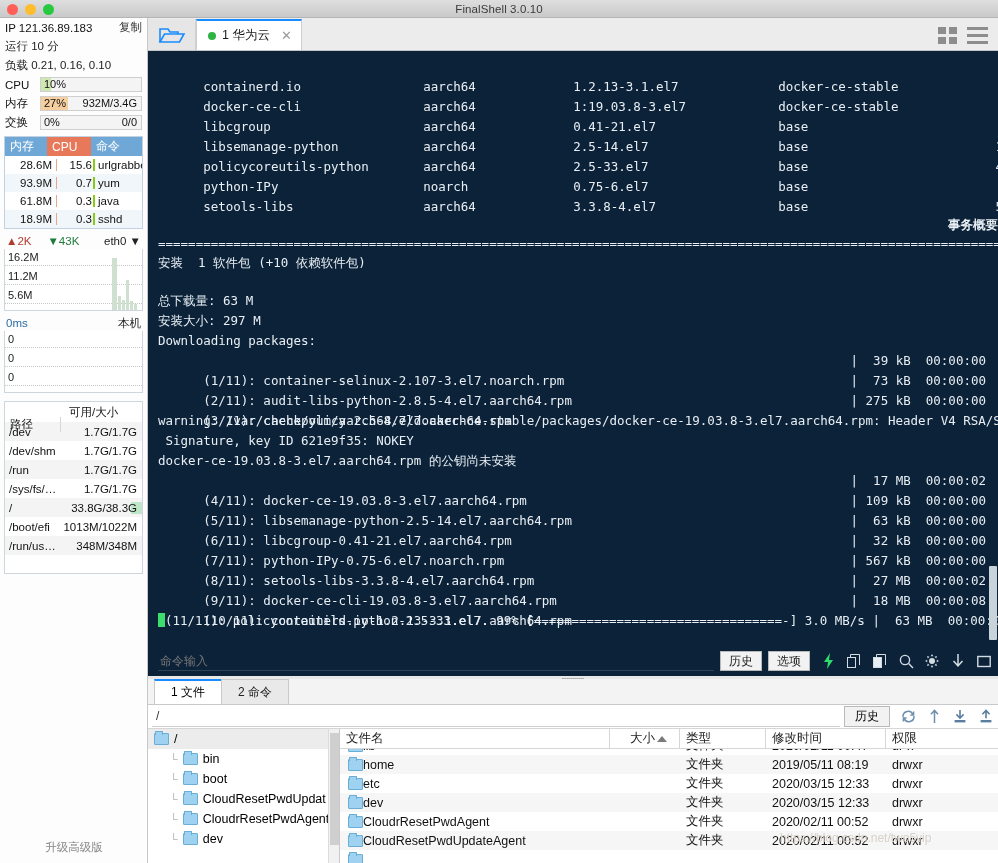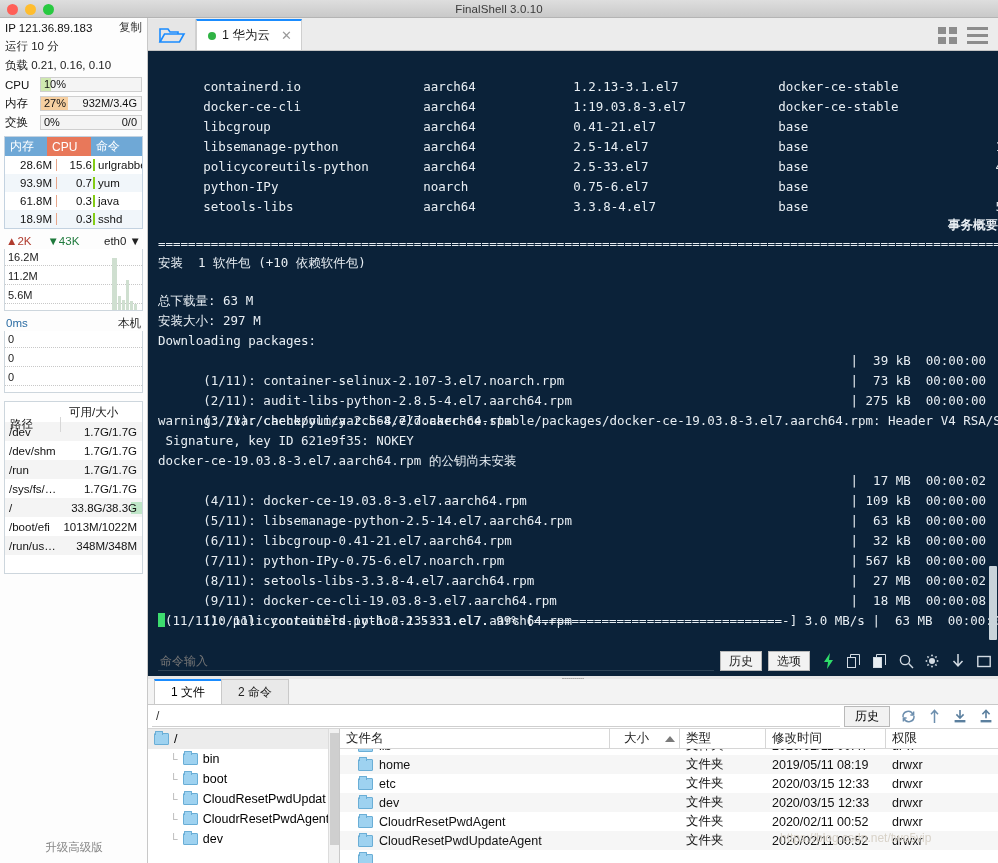--- a/index.html
+++ b/index.html
@@ -219,29 +219,29 @@
     background: #9ed2f0; border: 1px solid #6aaed6; border-bottom: none; border-radius: 1px 1px 0 0;
   }
   .tree-scroll { position: absolute; right: 0; top: 0; width: 11px; height: 134px; background: #f1f1f1; border-left:1px solid #dcdcdc;}
   .tree-scroll i { position:absolute; top: 4px; left: 1px; width: 9px; height: 112px; background: #cfcfcf; }
 
   .filelist { flex: 1; background: #fff; position: relative; overflow: hidden; }
   .fl-head { display:flex; height: 20px; align-items:center; font-size: 12.5px; color: #222;
              border-bottom: 1px solid #d6d6d6; background:#fff;}
   .fl-head > div { border-right: 1px solid #d6d6d6; height: 20px; display:flex; align-items:center; padding-left: 6px;}
   .fl-head .h-name { width: 270px; }
-  .fl-head .h-size { width: 70px; justify-content: flex-end; padding-right: 4px; gap: 16px;}
+  .fl-head .h-size { width: 70px; justify-content: flex-end; padding-right: 12px; gap: 2px;}
   .fl-head .h-type { width: 86px; }
   .fl-head .h-time { width: 120px; }
   .fl-head .h-perm { width: 52px; border-right: none;}
   .caret { width: 0; height: 0; border-left: 5px solid transparent; border-right: 5px solid transparent;
            border-bottom: 6px solid #7a7a7a; }
   .fl-row { display:flex; height: 19px; align-items:center; font-size: 12.5px; color: #111; }
   .fl-row:nth-child(even) { background: #f6f6f6; }
-  .fl-row .c-name { width: 270px; display:flex; align-items:center; gap: 6px; padding-left: 18px;}
+  .fl-row .c-name { width: 270px; display:flex; align-items:center; padding-left: 8px;}
   .fl-row .c-size { width: 70px; }
   .fl-row .c-type { width: 86px; padding-left: 6px;}
   .fl-row .c-time { width: 120px; padding-left: 6px;}
   .fl-row .c-perm { width: 52px; padding-left: 6px; white-space: nowrap; overflow:hidden;}
   .fl-clip { position:absolute; left:0; top:20px; right: 0; bottom: 0; overflow: hidden;}
   .fl-inner { position: absolute; left:0; top: -13px; width: 100%; }
   .watermark {
     position: absolute; left: 440px; bottom: 18px; font-size: 12px; color: #d8d2c8;
     pointer-events: none; white-space: nowrap;
   }

